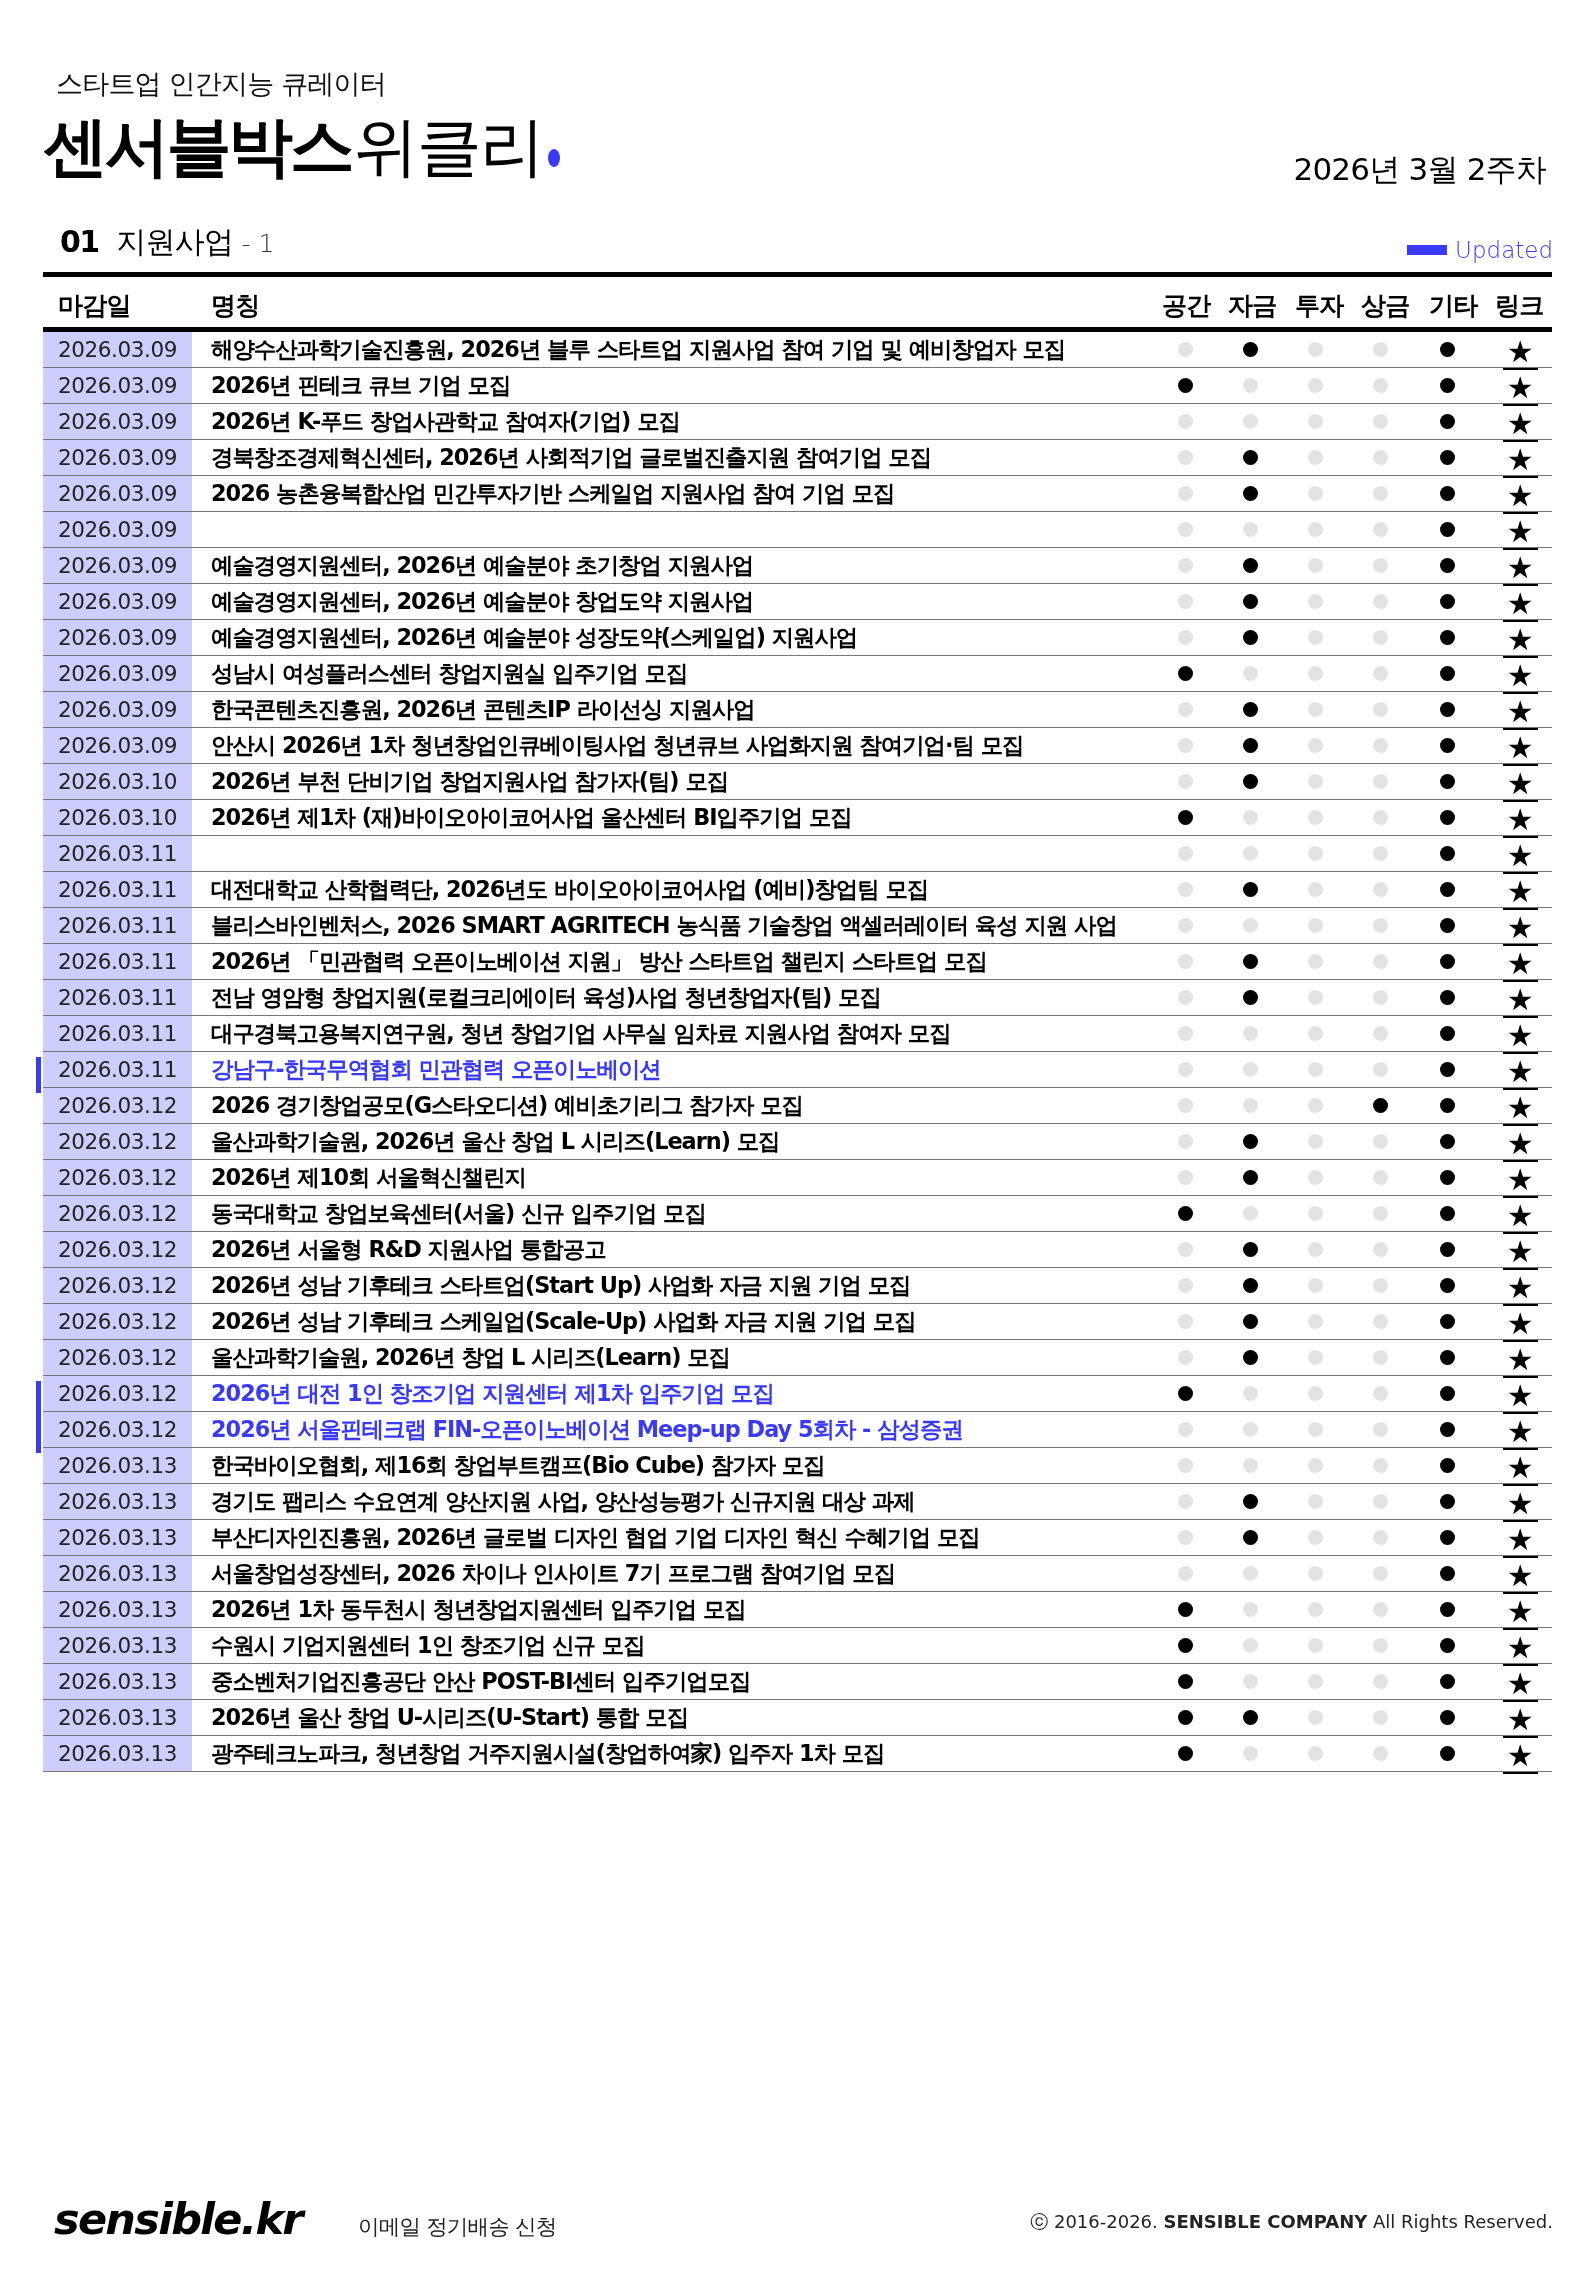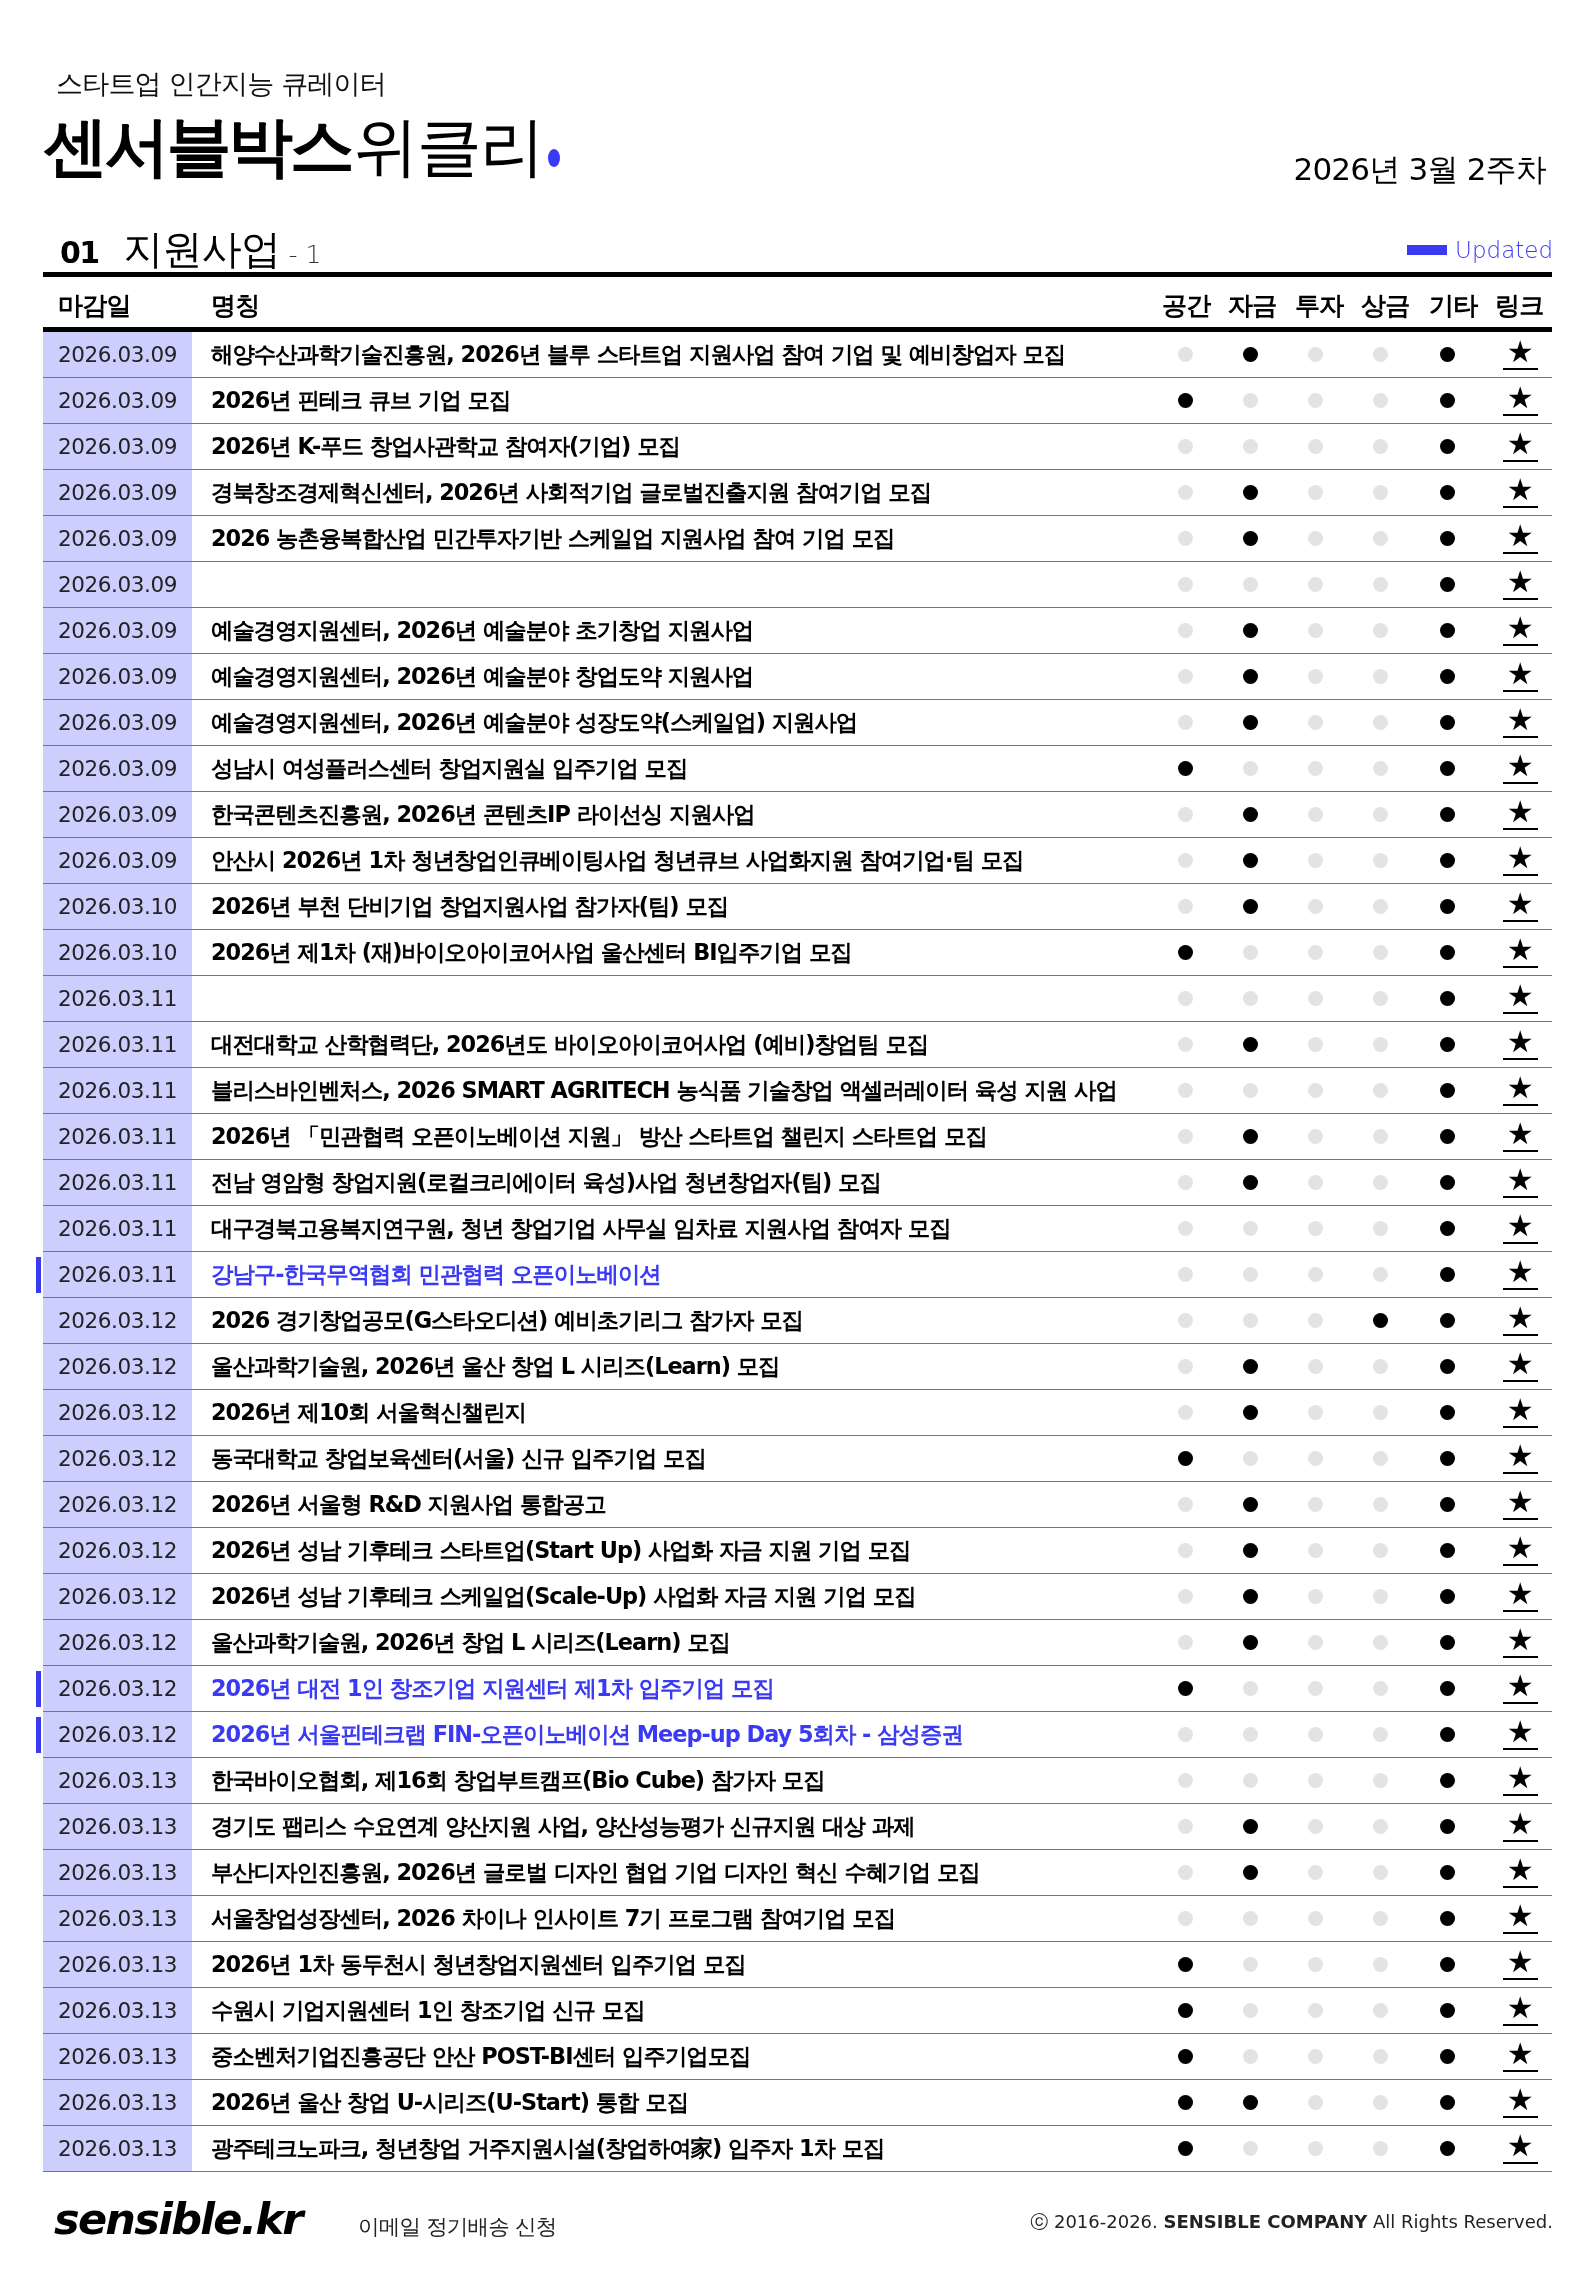--- a/index.html
+++ b/index.html
@@ -11,32 +11,32 @@
   .title-bold { font-size: 65px; font-weight: 900; letter-spacing: -3.3px; line-height: 1; }
   .title-light { font-size: 65px; font-weight: 200; letter-spacing: -1.7px; line-height: 1; margin-left: 2px; }
   .title-dot { width: 11.6px; height: 18px; border-radius: 50%; background: #3a3af5; margin-left: 5px; margin-bottom: 11.6px; }
 
   .week { position: absolute; right: 43px; top: 149px; font-size: 31px; letter-spacing: -0.8px; }
   .week b { font-weight: 400; }
   .week span { font-weight: 400; }
 
   .section { position: absolute; left: 60px; top: 222px; display: flex; align-items: baseline; }
   .sec-num { font-size: 30px; font-weight: 900; letter-spacing: -1.7px; }
-  .sec-name { font-size: 40px; font-weight: 500; margin-left: 25px; letter-spacing: -0.8px; }
+  .sec-name { font-size: 30px; font-weight: 500; margin-left: 18px; letter-spacing: -0.8px; }
   .sec-sub { font-size: 25px; font-weight: 300; margin-left: 8.3px; color: #333; }
 
   .legend { position: absolute; right: 36px; top: 237px; display: flex; align-items: center; }
   .legend-bar { width: 40px; height: 10px; background: #3a3af5; margin-right: 8.3px; }
   .legend-text { font-size: 23px; color: #3a3af5; font-weight: 300; }
 
   .table { position: absolute; left: 43px; top: 272px; width: 1509px; }
   .thead { position: relative; height: 60px; border-top: 5px solid #000; border-bottom: 5px solid #000; }
   .th { position: absolute; top: 11.6px; font-size: 25px; font-weight: 800; letter-spacing: -0.8px; }
 
-  .row { position: relative; height: 46px; border-bottom: 1.7px solid #777; }
+  .row { position: relative; height: 36px; border-bottom: 1.7px solid #777; }
   .row .date-cell { position: absolute; left: 0; top: 0; width: 149px; height: 100%; background: #cccffd; font-size: 21.5px; color: #222; display: flex; align-items: center; justify-content: center; letter-spacing: -0.4px; }
   .row .name-cell { position: absolute; left: 168px; top: 0; height: 100%; display: flex; align-items: center; font-size: 22.4px; font-weight: 600; letter-spacing: -1px; white-space: nowrap; color: #000; }
   .row.updated .name-cell { color: #3a3af5; }
   .row .upd-mark { position: absolute; left: -6.6px; top: 5px; width: 4.1px; height: 36px; background: #3a3af5; }
   .dot { position: absolute; top: 50%; width: 15px; height: 15px; margin-left: -7.5px; margin-top: -7.5px; border-radius: 50%; background: #e3e3e3; }
   .dot.on { background: #000; }
   .star { position: absolute; top: 3.3px; width: 35px; margin-left: -17.4px; text-align: center; font-size: 30px; line-height: 33px; border-bottom: 2.5px solid #000; cursor: pointer; }
 
   .footer-logo { position: absolute; left: 43px; top: 2194px; font-size: 43px; font-weight: 900; font-style: italic; letter-spacing: -1.7px; margin-left: 11px; }
   .footer-sub { position: absolute; left: 358px; top: 2212px; font-size: 21.5px; color: #222; letter-spacing: -0.8px; }

